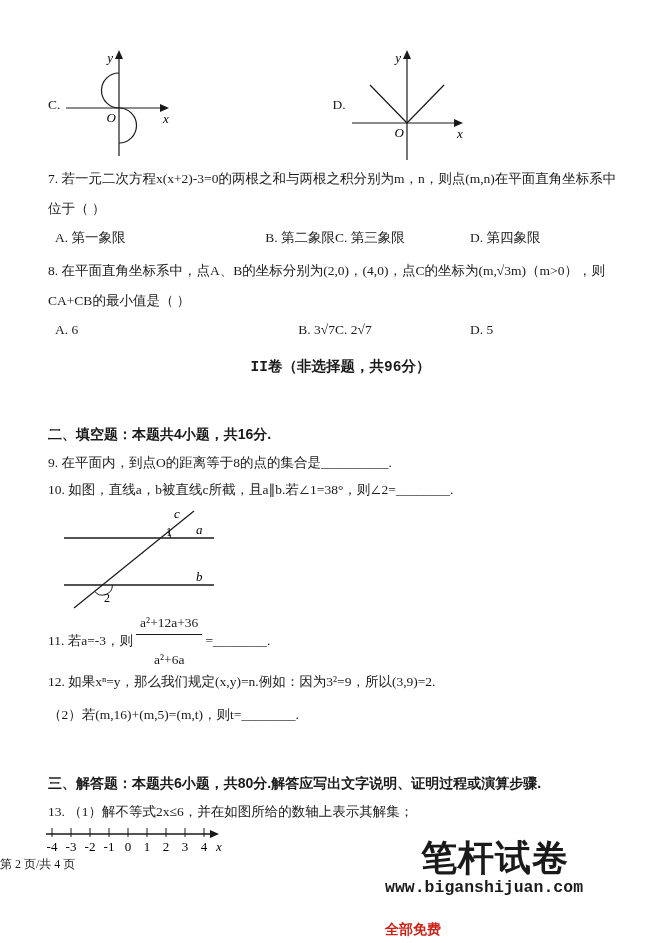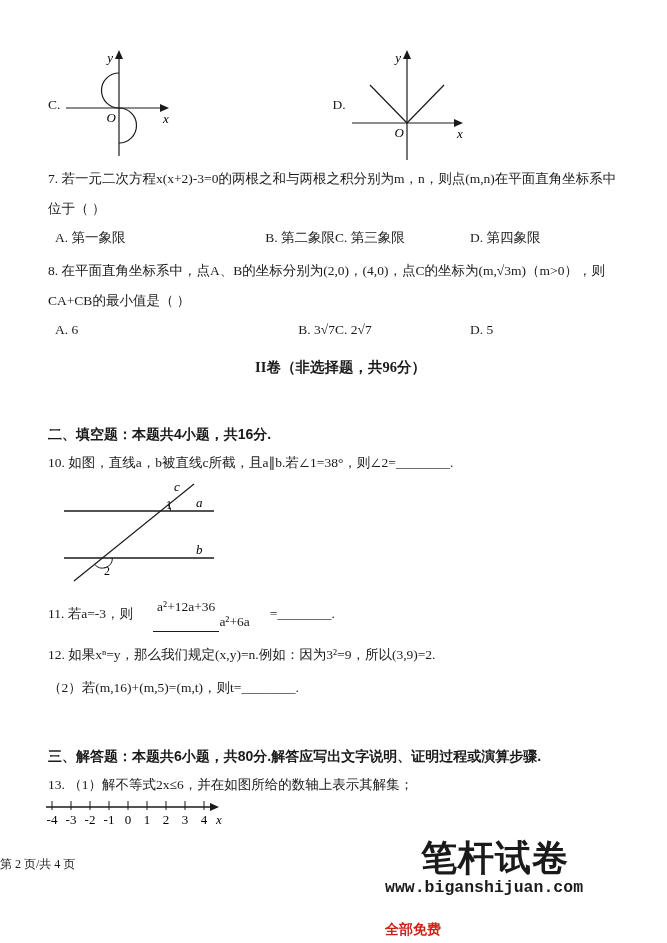--- a/index.html
+++ b/index.html
@@ -18,33 +18,33 @@
   svg text { font-family:"Liberation Serif", serif; }
   .mi { font-style:italic; }
 
   .line { line-height:30px; }
   .line-sm { line-height:27px; }
   .opts { display:flex; line-height:28px; padding-left:7px; }
   .opt1 { width:140px; } .opt2 { width:140px;text-align:right; } .opt3 { width:135px; }
   .q8 { margin-top:4px; }
 
   .center-head {
-    text-align:center; font-family:Liberation Serif, serif;
+    text-align:center; font-family:Liberation Mono, monospace;
     font-weight:bold; font-size:14.5px; line-height:30px; margin-top:8px;
   }
   .sec-head {
     font-family:"Liberation Sans", sans-serif; font-weight:bold;
     font-size:14px; line-height:30px;margin-top:37px;
   }
 
   .parallel-fig { margin:2px 0 0 8px; height:110px; }
 
   .q11 { display:flex; align-items:center; height:48px; margin-top:2px; }
-  .frac { display:inline-flex; flex-direction:row; text-align:center;
-          margin:0 20px; line-height:20px; }
+  .frac { display:inline-flex; flex-direction:column; text-align:center;
+          margin:0 3px; line-height:20px; }
   .frac .num { border-bottom:1.2px solid #1a1a1a; padding:0 4px 1px; }
   .frac .den { padding-top:15px; }
 
   .q12-line { line-height:33px; }
   .solve-head-wrap { margin-top:6px; }
   .numline-wrap { height:32px; margin-left:-4px; }
 
   .page-num {
     position:absolute; top:856px; left:0; width:100%;
     text-align:left; font-size:12px;
@@ -114,20 +114,21 @@
   <div class="opts">
     <span class="opt1">A. 6</span>
     <span class="opt2">B. 3√7</span>
     <span class="opt3">C. 2√7</span>
     <span>D. 5</span>
   </div>
 
   <div class="center-head">II卷（非选择题，共96分）</div>
   <div class="sec-head">二、填空题：本题共4小题，共16分.</div>
 
+  <div class="line-sm">9. 在平面内，到点O的距离等于8的点的集合是__________.</div>
   <div class="line-sm">10. 如图，直线a，b被直线c所截，且a∥b.若∠1=38°，则∠2=________.</div>
 
   <div class="parallel-fig">
     <svg width="175" height="110" viewBox="0 0 175 110">
       <line x1="8" y1="33" x2="158" y2="33" stroke="#1a1a1a" stroke-width="1.3"></line>
       <line x1="8" y1="80" x2="158" y2="80" stroke="#1a1a1a" stroke-width="1.3"></line>
       <line x1="18" y1="103" x2="138" y2="6" stroke="#1a1a1a" stroke-width="1.2"></line>
       <path d="M114.6,33 A10,10 0 0 0 112.4,26.7" fill="none" stroke="#1a1a1a" stroke-width="1"></path>
       <path d="M56.4,80 A10,10 0 0 1 38.6,86.3" fill="none" stroke="#1a1a1a" stroke-width="1"></path>
       <text x="118" y="13" font-size="13" class="mi">c</text>

